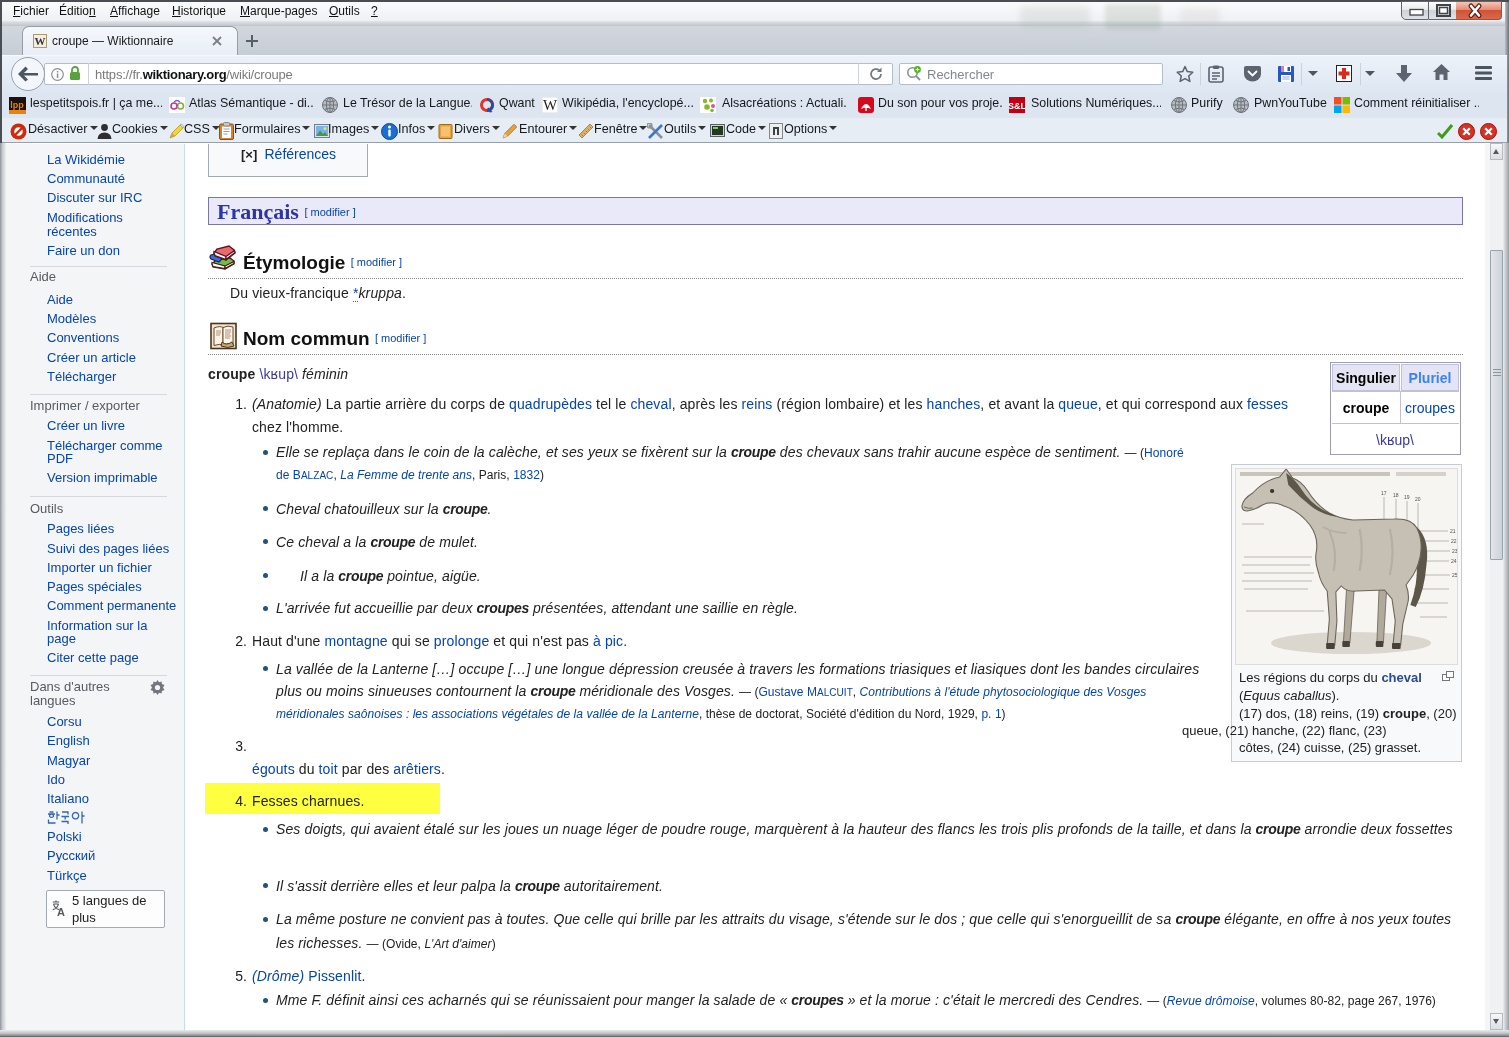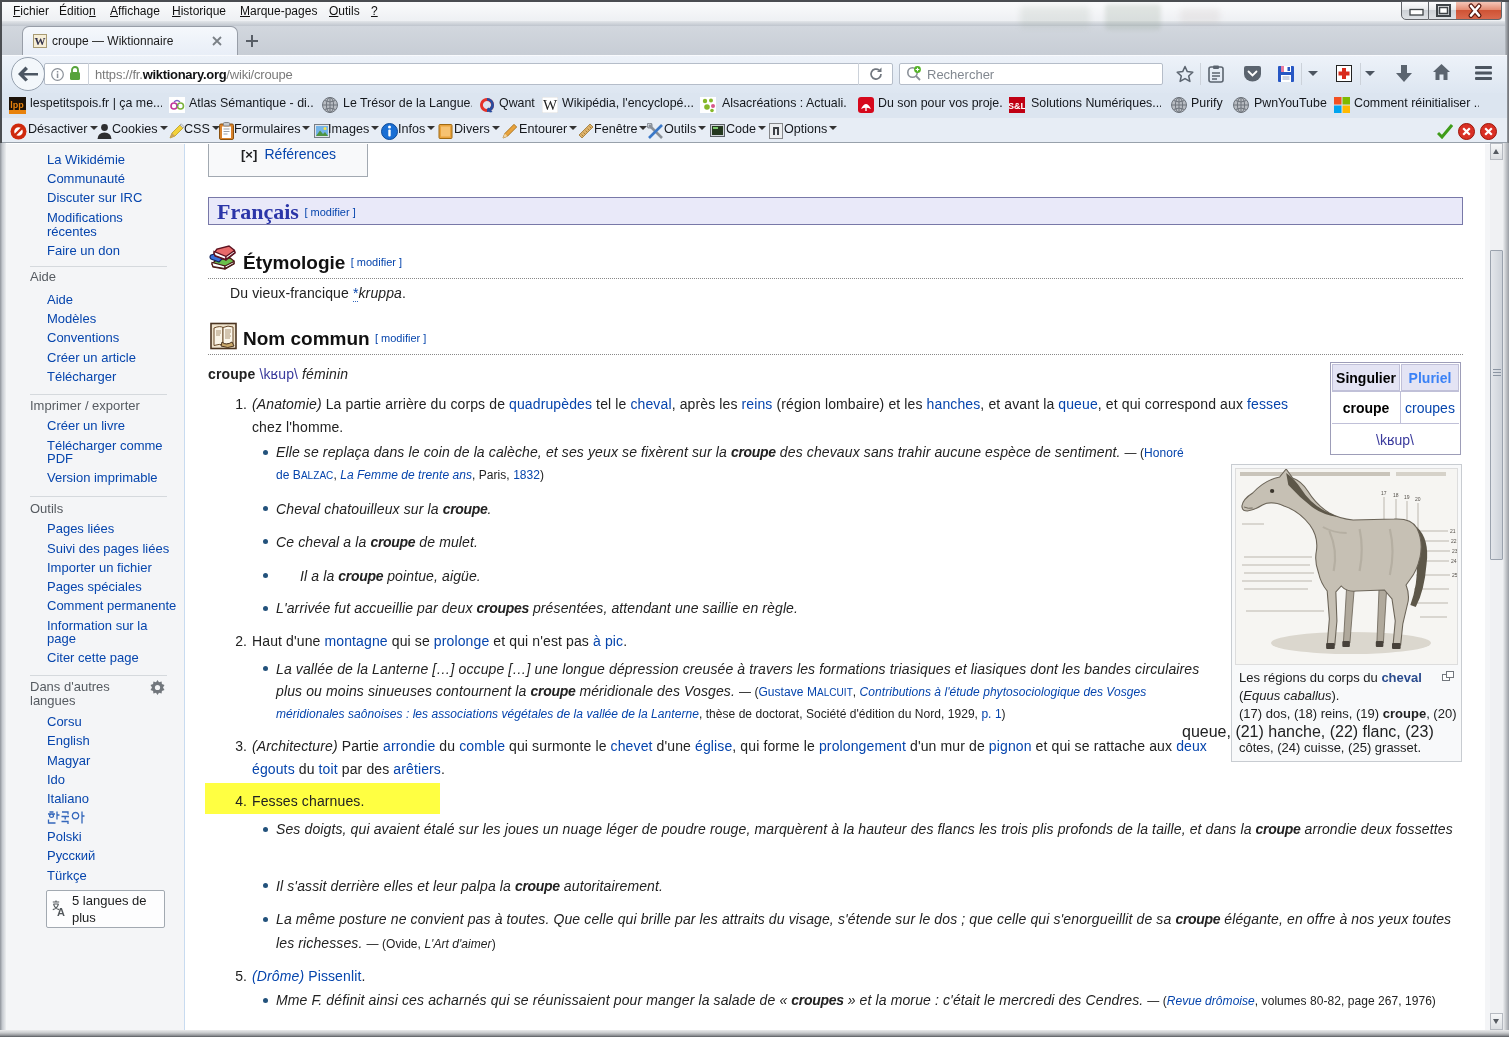--- a/index.html
+++ b/index.html
@@ -449,21 +449,20 @@
 <div class="abs t nw" style="left:276px;top:565px;margin-left:24px;"><i>Il a la <b>croupe</b> pointue, aigüe.</i></div>
 <div class="abs blt" style="left:263px;top:606px;"></div>
 <div class="abs t nw" style="left:276px;top:597px;"><i>L'arrivée fut accueillie par deux <b>croupes</b> présentées, attendant une saillie en règle.</i></div>
 <div class="abs num" style="left:221px;top:630px;">2.</div>
 <div class="abs t nw" style="left:252px;top:630px;">Haut d'une <a>montagne</a> qui se <a>prolonge</a> et qui n'est pas <a>à pic</a>.</div>
 <div class="abs blt" style="left:263px;top:666px;"></div>
 <div class="abs t nw" style="left:276px;top:658px;"><i>La vallée de la Lanterne […] occupe […] une longue dépression creusée à travers les formations triasiques et liasiques dont les bandes circulaires</i></div>
 <div class="abs t nw" style="left:276px;top:680px;"><i>plus ou moins sinueuses contournent la <b>croupe</b> méridionale des Vosges.</i> <span class="sm">— (<a>Gustave M<span style="font-size:10px;">ALCUIT</span></a>, <a><i>Contributions à l'étude phytosociologique des Vosges</i></a></span></div>
 <div class="abs t nw sm" style="left:276px;top:703px;"><a><i>méridionales saônoises : les associations végétales de la vallée de la Lanterne</i></a>, thèse de doctorat, Société d'édition du Nord, 1929, <a>p. 1</a>)</div>
 <div class="abs num" style="left:221px;top:735px;">3.</div>
-<div class="abs t nw" style="left:252px;top:735px;"><i>(Architecture)</i> Partie <a>arrondie</a> du <a>comble</a> qui surmonte le <a>chevet</a> d'une <a>église</a>, qui forme le <a>prolongement</a> d'un mur de <a>pignon</a> et qui se rattache aux <a>deux</a></div>
 <div class="abs t nw" style="left:252px;top:758px;"><a>égouts</a> du <a>toit</a> par des <a>arêtiers</a>.</div>
 <div class="abs" style="left:205px;top:783px;width:235px;height:31px;background:#ffff42;"></div>
 <div class="abs num" style="left:221px;top:790px;">4.</div>
 <div class="abs t nw" style="left:252px;top:790px;">Fesses charnues.</div>
 <div class="abs blt" style="left:263px;top:827px;"></div>
 <div class="abs t nw" style="left:276px;top:818px;"><i>Ses doigts, qui avaient étalé sur les joues un nuage léger de poudre rouge, marquèrent à la hauteur des flancs les trois plis profonds de la taille, et dans la <b>croupe</b> arrondie deux fossettes</i></div>
 <div class="abs blt" style="left:263px;top:883px;"></div>
 <div class="abs t nw" style="left:276px;top:875px;"><i>Il s'assit derrière elles et leur palpa la <b>croupe</b> autoritairement.</i></div>
 <div class="abs blt" style="left:263px;top:917px;"></div>
 <div class="abs t nw" style="left:276px;top:908px;text-align:center;"><i>La même posture ne convient pas à toutes. Que celle qui brille par les attraits du visage, s'étende sur le dos ; que celle qui s'enorgueillit de sa <b>croupe</b> élégante, en offre à nos yeux toutes</i></div>
@@ -523,21 +522,21 @@
           <rect x="89" y="174" width="8" height="6" rx="1"></rect>
           <rect x="150" y="174" width="8" height="6" rx="1"></rect>
           <rect x="104" y="172" width="7" height="6" rx="1"></rect>
           <rect x="135" y="172" width="7" height="6" rx="1"></rect>
         </g>
       </g>
 </svg>
 <div class="abs nw" style="left:1239px;top:670px;font-size:13px;color:#202122;z-index:7;">Les régions du corps du <b style="color:#2a4b8d;">cheval</b></div>
 <div class="abs nw" style="left:1239px;top:688px;font-size:13px;color:#202122;z-index:7;">(<i>Equus caballus</i>).</div>
 <div class="abs nw" style="left:1239px;top:706px;font-size:13px;color:#202122;z-index:7;">(17) dos, (18) reins, (19) <b>croupe</b>, (20)</div>
-<div class="abs nw" style="left:1182px;top:723px;font-size:16px;color:#202122;z-index:7;">queue, (21) hanche, (22) flanc, (23)</div>
+<div class="abs nw" style="left:1182px;top:723px;font-size:13px;color:#202122;z-index:7;">queue, (21) hanche, (22) flanc, (23)</div>
 <div class="abs nw" style="left:1239px;top:740px;font-size:13px;color:#202122;z-index:7;">côtes, (24) cuisse, (25) grasset.</div>
 <svg class="abs" style="left:1442px;top:671px;z-index:7;" width="12" height="10" viewBox="0 0 12 10">
       <rect x="0.5" y="3.5" width="7" height="6" fill="#fff" stroke="#72777d"></rect>
       <rect x="4.5" y="0.5" width="7" height="6" fill="#fff" stroke="#72777d"></rect>
     </svg>
 
 <div class="abs" id="sctrack"></div>
 <div class="abs scarrow" style="top:143px;"></div>
 <div class="abs scarrow" style="top:1013px;"></div>
 <div class="abs" style="left:1493px;top:149px;width:0;height:0;border-left:3.5px solid transparent;border-right:3.5px solid transparent;border-bottom:5px solid #555a61;"></div>

